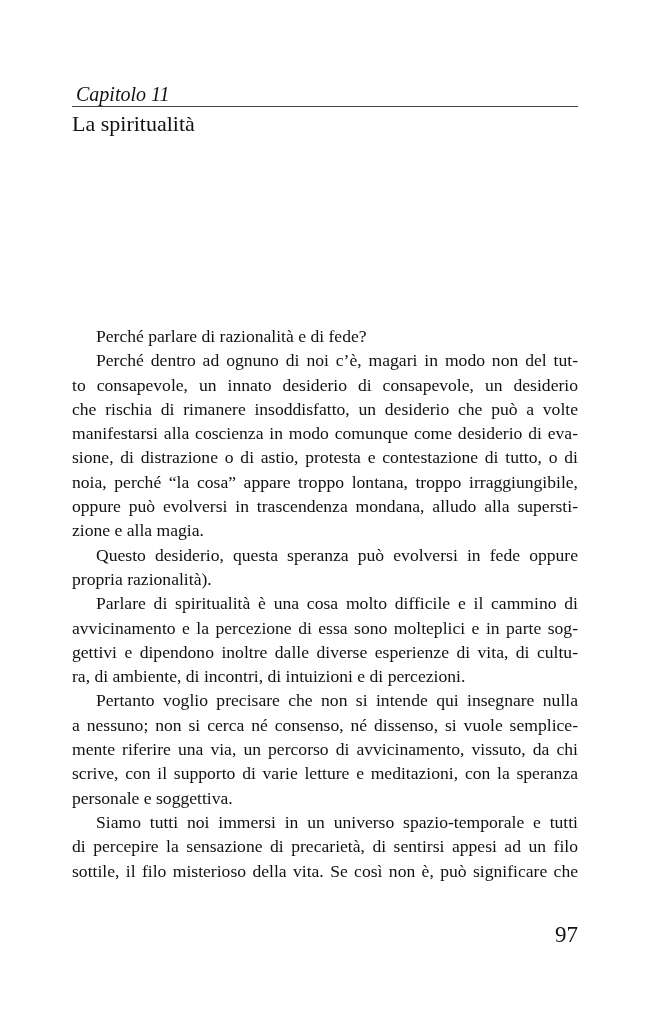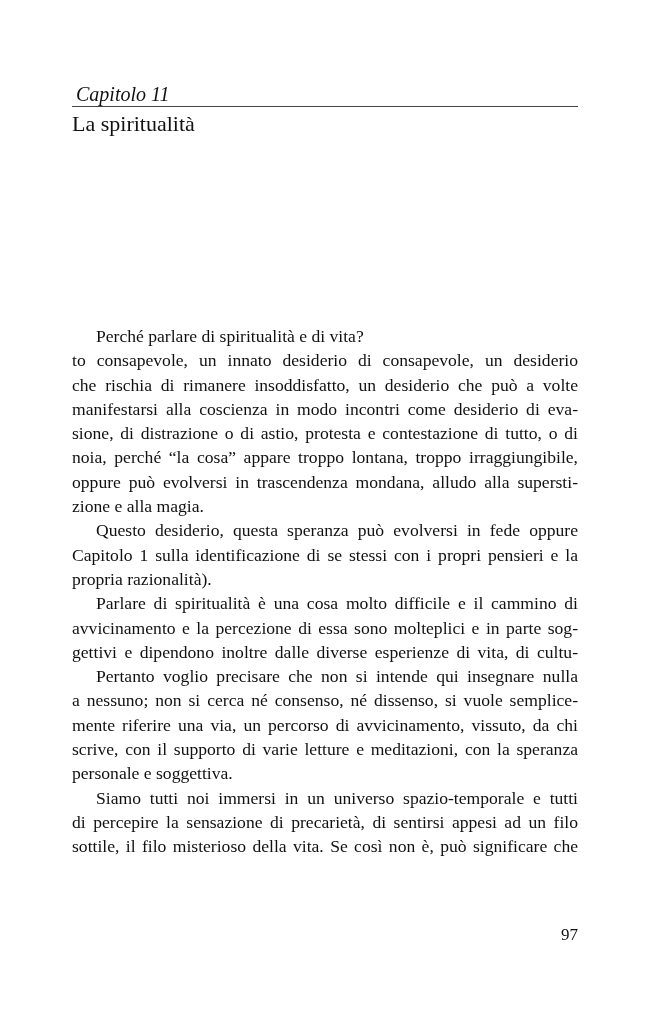--- a/index.html
+++ b/index.html
@@ -5,52 +5,53 @@
     html, body { margin: 0; padding: 0; background: #ffffff; }
     body { width: 650px; height: 1034px; position: relative; overflow: hidden; font-family: "Liberation Serif", "DejaVu Serif", serif; color: #111; }
     .page { position: absolute; left: 72px; top: 0; width: 506px; }
     .chapter-label { position: absolute; top: 82px; left: 4px; font-style: italic; font-size: 20px; line-height: 24px; }
     .rule { position: absolute; top: 106px; left: 0; width: 506px; height: 0; border-top: 1.3px solid #444; }
     .chapter-title { position: absolute; top: 110px; left: 0; font-weight: normal; font-size: 22px; line-height: 28px; }
     .body-text { position: absolute; top: 324px; left: 0; width: 506px; font-size: 17.6px; line-height: 24.3px; }
     .line { display: block; text-align: justify; text-align-last: justify; white-space: nowrap; }
     .line.last { text-align-last: left; }
     .line.indent { padding-left: 24px; }
-    .page-number { position: absolute; top: 924px; right: 0; font-size: 17px; line-height: 22px; }
+    .page-number { position: absolute; top: 924px; right: 0; font-size: 23px; line-height: 22px; }
   </style>
 </head>
 <body>
 
 <div class="page">
   <div class="chapter-label">Capitolo 11</div>
   <div class="rule"></div>
   <div class="chapter-title">La spiritualità</div>
 
   <div class="body-text" id="body-text">
       <div class="para-block">
-        <span class="line indent last last">Perché parlare di spiritualità e di vita?</span>
+        <span class="line indent last last">Perché parlare di razionalità e di fede?</span>
       </div>
       <div class="para-block">
+        <span class="line indent">Perché dentro ad ognuno di noi c’è, magari in modo non del tut-</span>
         <span class="line">to consapevole, un innato desiderio di consapevole, un desiderio</span>
         <span class="line">che rischia di rimanere insoddisfatto, un desiderio che può a volte</span>
-        <span class="line">manifestarsi alla coscienza in modo incontri come desiderio di eva-</span>
+        <span class="line">manifestarsi alla coscienza in modo comunque come desiderio di eva-</span>
         <span class="line">sione, di distrazione o di astio, protesta e contestazione di tutto, o di</span>
         <span class="line">noia, perché “la cosa” appare troppo lontana, troppo irraggiungibile,</span>
         <span class="line">oppure può evolversi in trascendenza mondana, alludo alla supersti-</span>
         <span class="line last">zione e alla magia.</span>
       </div>
       <div class="para-block">
         <span class="line indent">Questo desiderio, questa speranza può evolversi in fede oppure</span>
-        <span class="line">Capitolo 1 sulla identificazione di se stessi con i propri pensieri e la</span>
         <span class="line last">propria razionalità).</span>
       </div>
       <div class="para-block">
         <span class="line indent">Parlare di spiritualità è una cosa molto difficile e il cammino di</span>
         <span class="line">avvicinamento e la percezione di essa sono molteplici e in parte sog-</span>
         <span class="line">gettivi e dipendono inoltre dalle diverse esperienze di vita, di cultu-</span>
+        <span class="line last">ra, di ambiente, di incontri, di intuizioni e di percezioni.</span>
       </div>
       <div class="para-block">
         <span class="line indent">Pertanto voglio precisare che non si intende qui insegnare nulla</span>
         <span class="line">a nessuno; non si cerca né consenso, né dissenso, si vuole semplice-</span>
         <span class="line">mente riferire una via, un percorso di avvicinamento, vissuto, da chi</span>
         <span class="line">scrive, con il supporto di varie letture e meditazioni, con la speranza</span>
         <span class="line last">personale e soggettiva.</span>
       </div>
       <div class="para-block">
         <span class="line indent">Siamo tutti noi immersi in un universo spazio-temporale e tutti</span>

